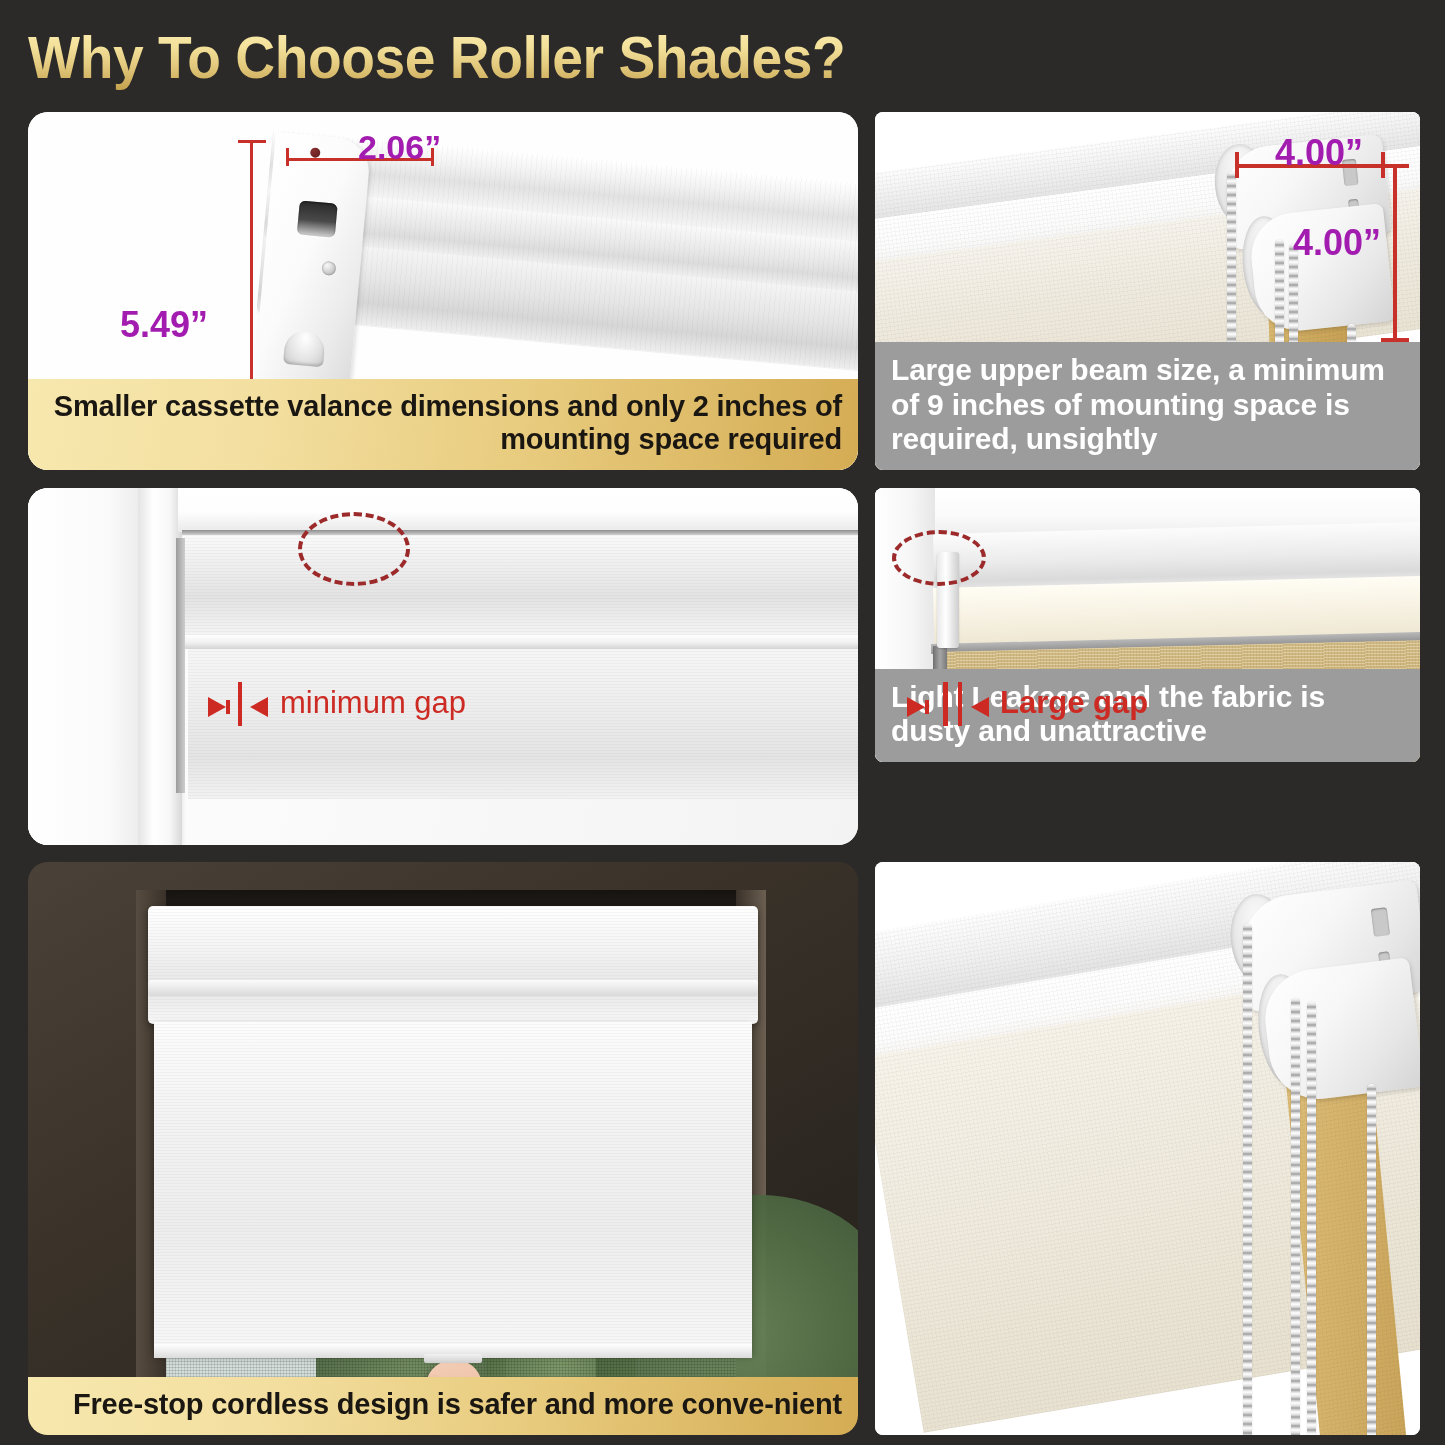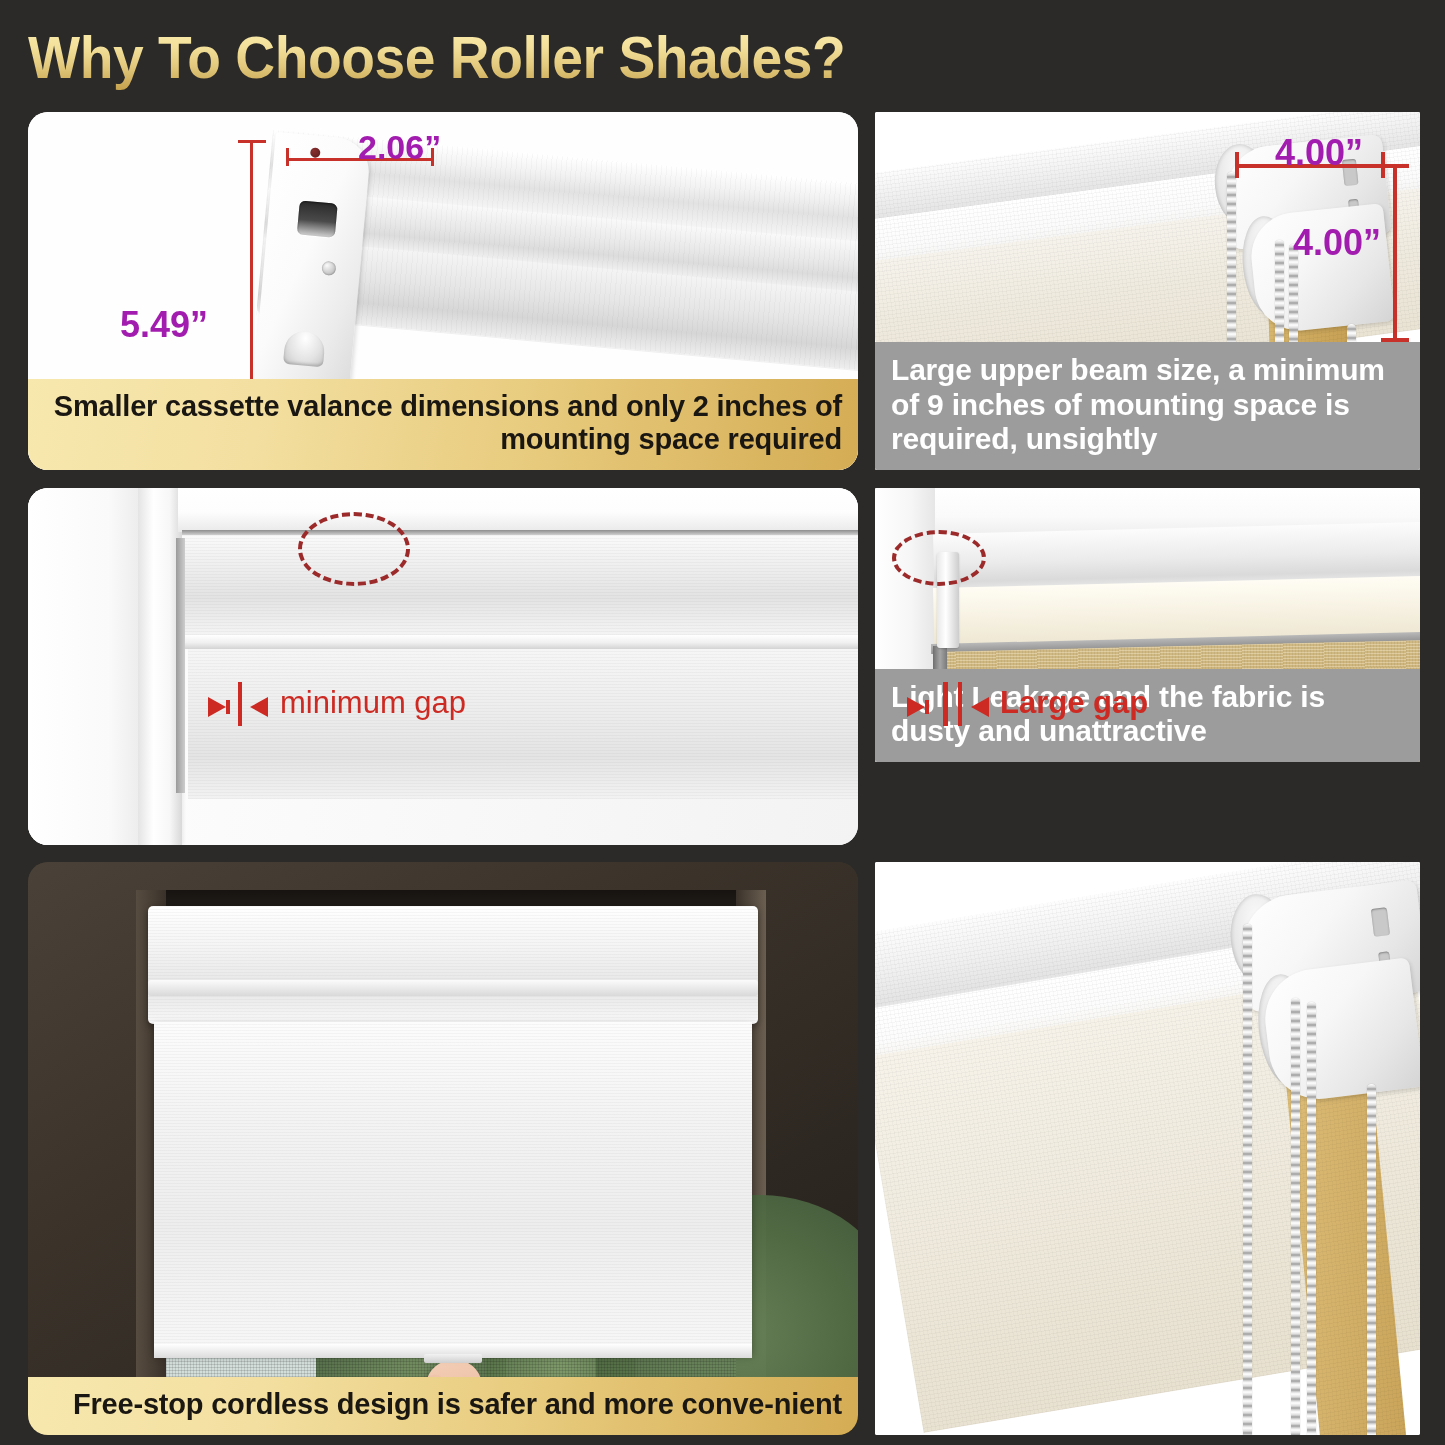--- a/index.html
+++ b/index.html
@@ -28,21 +28,21 @@
     -webkit-text-fill-color:transparent;
     text-shadow:none;
     white-space:nowrap;
     transform:scaleX(0.92);
     transform-origin:left center;
   }
 
   
   .panel { position:absolute; overflow:hidden; }
   .panel.left  { border-radius:20px; }
-  .panel.right { border-radius:2px; }
+  .panel.right { border-radius:8px; }
 
   .photo { position:absolute; left:0; top:0; right:0; bottom:0; overflow:hidden; }
 
   .caption {
     position:absolute; left:0; right:0; bottom:0;
     padding:11px 16px 14px 16px;
     font-weight:bold;
     line-height:1.14;
     letter-spacing:-0.2px;
   }

